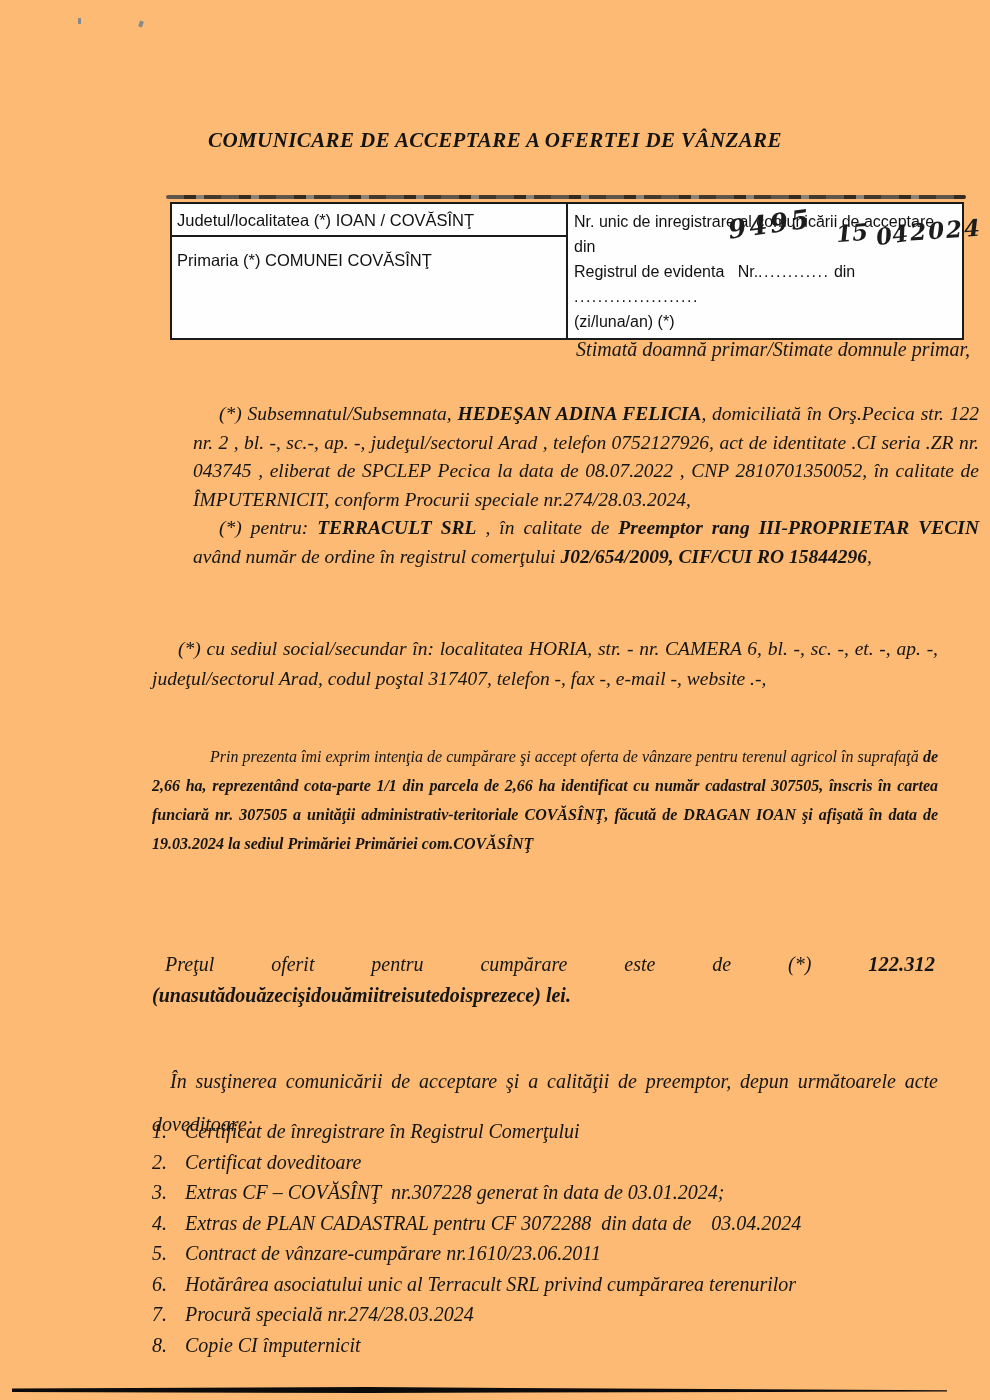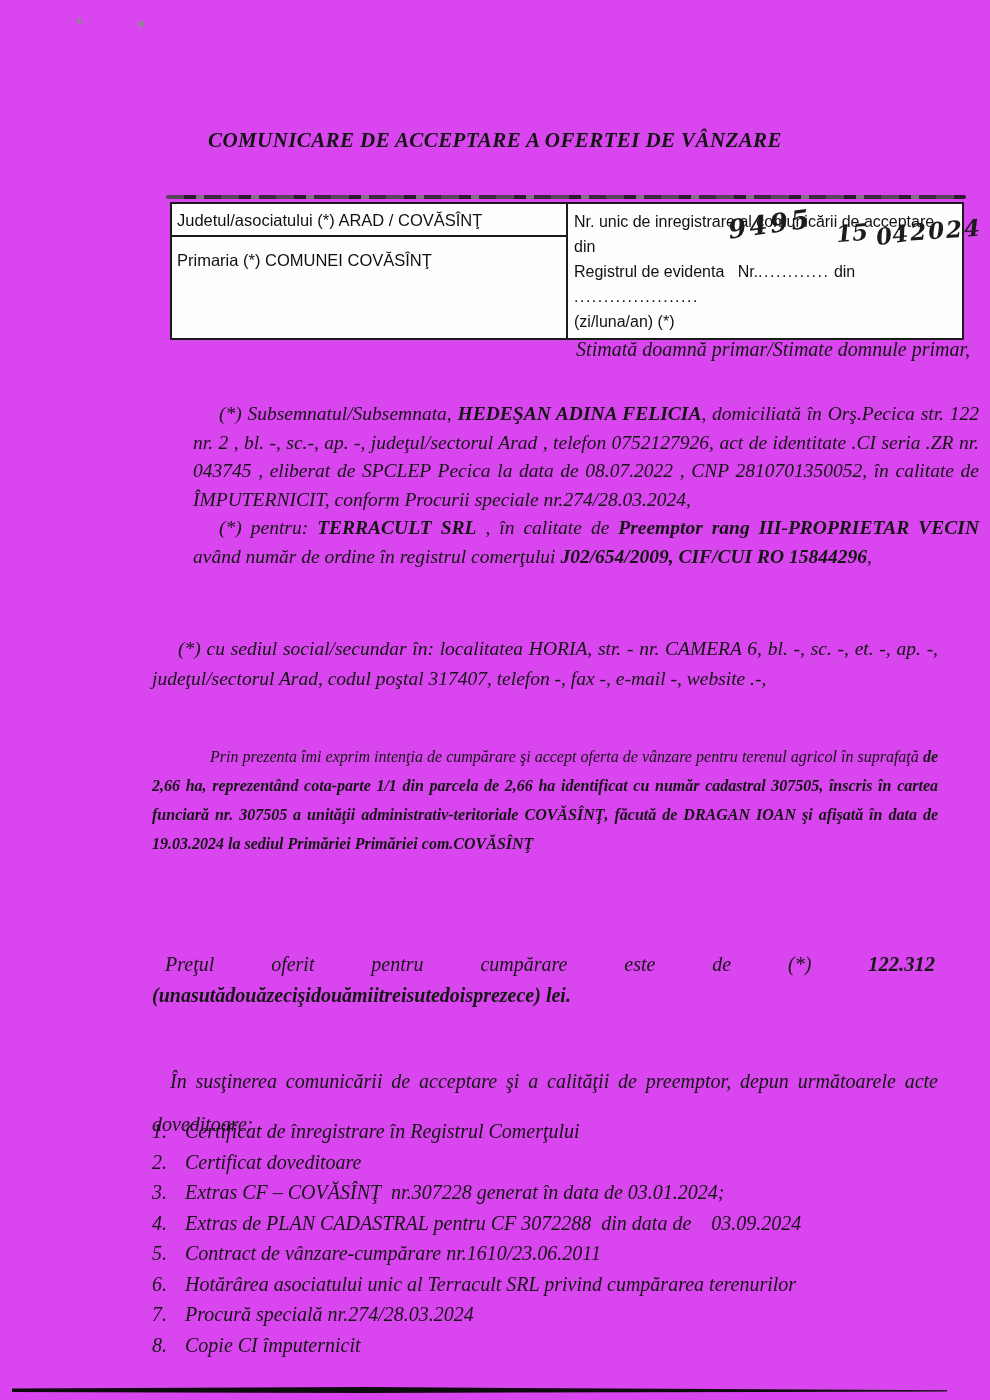--- a/index.html
+++ b/index.html
@@ -1,17 +1,17 @@
 <!DOCTYPE html>
 <html><head>
 <meta charset="utf-8">
 <style>
   html,body{margin:0;padding:0;background:#e8e8e8;}
   .page{
-    position:relative;width:990px;height:1400px;background:#d946ef;
+    position:relative;width:990px;height:1400px;background:#fdba74;
     overflow:hidden;margin:0 auto;color:#161616;
     font-family:"Liberation Serif","DejaVu Serif",serif;
     text-decoration:underline;
   }
   
   .speck{position:absolute;background:#8a8a8a;}
   .speck.s1{left:78px;top:18px;width:3px;height:6px;}
   .speck.s2{left:139px;top:21px;width:4px;height:6px;transform:rotate(20deg);}
 
   .title{
@@ -88,21 +88,21 @@
 
   <div class="speck s1"></div>
   <div class="speck s2"></div>
 
   <h1 class="title">COMUNICARE DE ACCEPTARE A OFERTEI DE VÂNZARE</h1>
 
   <div class="smear"></div>
 
   <div class="htable">
     <div class="hleft">
-      <div class="hrow1">Judetul/asociatului (*) ARAD / COVĂSÎNŢ</div>
+      <div class="hrow1">Judetul/localitatea (*) IOAN / COVĂSÎNŢ</div>
       <div class="hrow2">Primaria (*) COMUNEI COVĂSÎNŢ</div>
     </div>
     <div class="hright">
       <div>Nr. unic de inregistrare al comunicării de acceptare din</div>
       <div class="regline"><span>Registrul de evidenta</span>&nbsp;&nbsp;&nbsp;<span>Nr.</span><span class="dots">............</span><span> din </span><span class="dots">.....................</span></div>
       <div>(zi/luna/an) (*)</div>
       <span class="hw hw-nr">9495</span>
       <span class="hw hw-day">15</span>
       <span class="hw hw-month">04</span>
       <span class="hw hw-year">2024</span>
@@ -142,21 +142,21 @@
     <li>
         <span class="num">2.</span>
         <span class="txt">Certificat doveditoare</span>
       </li>
     <li>
         <span class="num">3.</span>
         <span class="txt">Extras CF – COVĂSÎNŢ  nr.307228 generat în data de 03.01.2024;</span>
       </li>
     <li>
         <span class="num">4.</span>
-        <span class="txt">Extras de PLAN CADASTRAL pentru CF 3072288  din data de    03.09.2024</span>
+        <span class="txt">Extras de PLAN CADASTRAL pentru CF 3072288  din data de    03.04.2024</span>
       </li>
     <li>
         <span class="num">5.</span>
         <span class="txt">Contract de vânzare-cumpărare nr.1610/23.06.2011</span>
       </li>
     <li>
         <span class="num">6.</span>
         <span class="txt">Hotărârea asociatului unic al Terracult SRL privind cumpărarea terenurilor</span>
       </li>
     <li>

